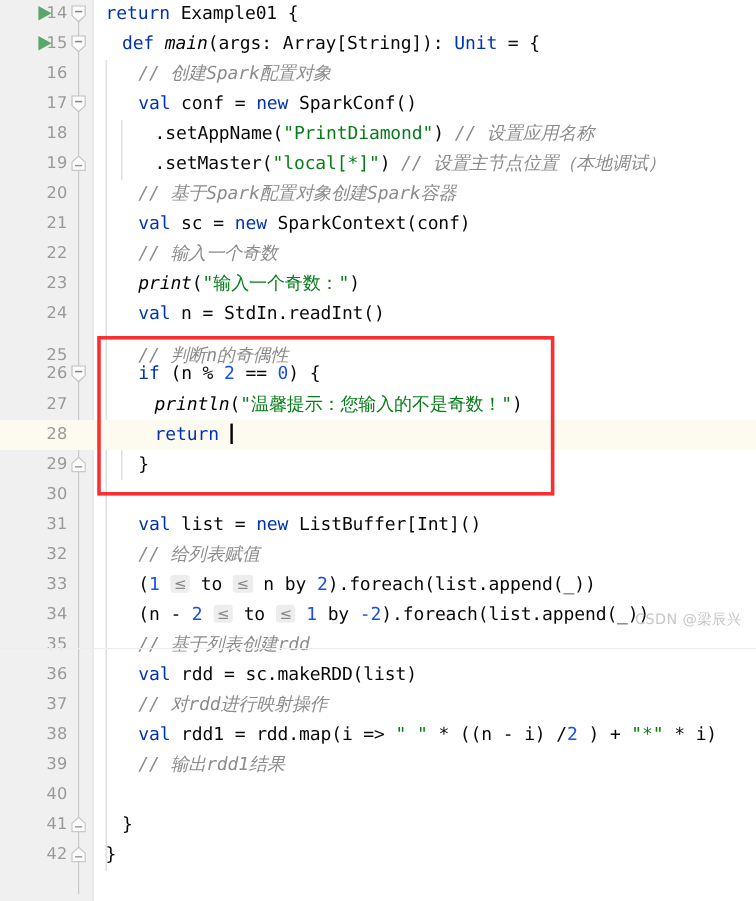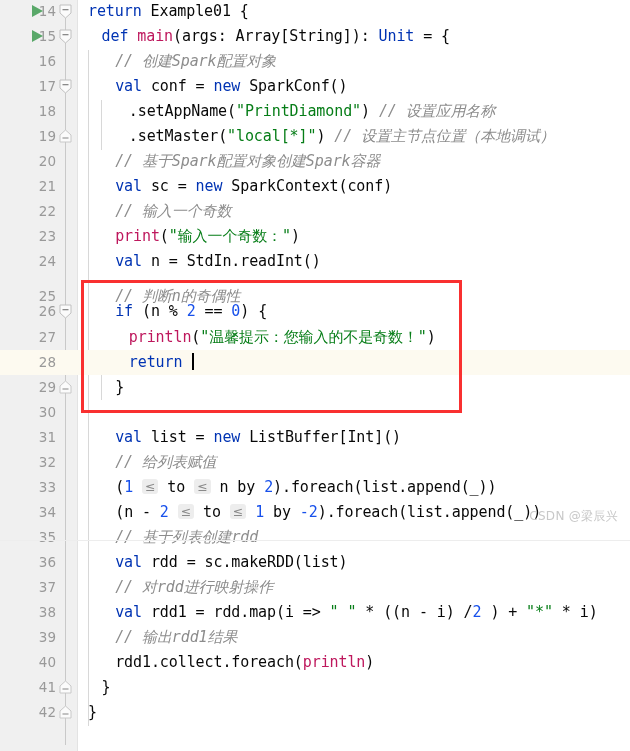--- a/index.html
+++ b/index.html
@@ -55,21 +55,21 @@
   }
   
   .iguide{
     position:absolute;width:1px;background:#d8d8d8;
   }
   
   .kw{color:#0033b3;}
   .num{color:#1750eb;}
   .str{color:#067d17;}
   .cmt{color:#8c8c8c;font-style:italic;}
-  .fn{color:#be185d;}
+  .fn{color:#000000;font-style:italic;}
   .pl{color:#080808;}
   .hint{
     display:inline-block;background:#ededed;color:#8a8a8a;
     border-radius:3px;padding:0 3px;font-size:12.5px;
     line-height:15px;vertical-align:1px;
     font-family:"DejaVu Sans","Liberation Sans",sans-serif;
   }
   
   .caret{
     display:inline-block;width:2px;height:17px;background:#000000;
@@ -146,21 +146,21 @@
       <div class="row" style="top: 399.64px;"><div class="ln">30</div></div>
       <div class="row" style="top: 424.68px;"><div class="ln">31</div><div class="code" style="left: 115.2px;"><span class="kw">val</span> <span class="pl">list</span> = <span class="kw">new</span> <span class="pl">ListBuffer</span>[<span class="pl">Int</span>]()</div></div>
       <div class="row" style="top: 449.72px;"><div class="ln">32</div><div class="code" style="left: 115.2px;"><span class="cmt">// 给列表赋值</span></div></div>
       <div class="row" style="top: 474.76px;"><div class="ln">33</div><div class="code" style="left: 115.2px;">(<span class="num">1</span> <span class="hint">≤</span> <span class="pl">to</span> <span class="hint">≤</span> <span class="pl">n</span> <span class="pl">by</span> <span class="num">2</span>).<span class="pl">foreach</span>(<span class="pl">list</span>.<span class="pl">append</span>(<span class="pl">_</span>))</div></div>
       <div class="row" style="top: 499.8px;"><div class="ln">34</div><div class="code" style="left: 115.2px;">(<span class="pl">n</span> - <span class="num">2</span> <span class="hint">≤</span> <span class="pl">to</span> <span class="hint">≤</span> <span class="num">1</span> <span class="pl">by</span> <span class="num">-2</span>).<span class="pl">foreach</span>(<span class="pl">list</span>.<span class="pl">append</span>(<span class="pl">_</span>))</div></div>
       <div class="row" style="top: 524.84px;"><div class="ln">35</div><div class="code" style="left: 115.2px;"><span class="cmt">// 基于列表创建rdd</span></div></div>
       <div class="row" style="top: 549.88px;"><div class="ln">36</div><div class="code" style="left: 115.2px;"><span class="kw">val</span> <span class="pl">rdd</span> = <span class="pl">sc</span>.<span class="pl">makeRDD</span>(<span class="pl">list</span>)</div></div>
       <div class="row" style="top: 574.92px;"><div class="ln">37</div><div class="code" style="left: 115.2px;"><span class="cmt">// 对rdd进行映射操作</span></div></div>
       <div class="row" style="top: 599.96px;"><div class="ln">38</div><div class="code" style="left: 115.2px;"><span class="kw">val</span> <span class="pl">rdd1</span> = <span class="pl">rdd</span>.<span class="pl">map</span>(<span class="pl">i</span> =&gt; <span class="str">" "</span> * ((<span class="pl">n</span> - <span class="pl">i</span>) /<span class="num">2</span> ) + <span class="str">"*"</span> * <span class="pl">i</span>)</div></div>
       <div class="row" style="top: 625px;"><div class="ln">39</div><div class="code" style="left: 115.2px;"><span class="cmt">// 输出rdd1结果</span></div></div>
-      <div class="row" style="top: 650.04px;"><div class="ln">40</div><div class="code" style="left: 115.2px;"><span class="pl">rdd1</span>.<span class="pl">collect</span>.<span class="pl">foreach</span>(<span class="fn">println</span>)</div></div>
+      <div class="row" style="top: 650.04px;"><div class="ln">40</div></div>
       <div class="row" style="top: 675.08px;"><div class="ln">41</div><div class="fold"><svg width="13" height="15" viewBox="0 0 13 15">
             <path d="M6.5 1 L12 6 v7 H1 V6 Z" fill="#fbfbfb" stroke="#c8c8c8" stroke-width="1"></path>
             <rect x="3.5" y="8.4" width="6" height="1.2" fill="#9a9a9a"></rect>
           </svg></div><div class="code" style="left: 101.6px;">}</div></div>
       <div class="row" style="top: 700.12px;"><div class="ln">42</div><div class="fold"><svg width="13" height="15" viewBox="0 0 13 15">
             <path d="M6.5 1 L12 6 v7 H1 V6 Z" fill="#fbfbfb" stroke="#c8c8c8" stroke-width="1"></path>
             <rect x="3.5" y="8.4" width="6" height="1.2" fill="#9a9a9a"></rect>
           </svg></div><div class="code" style="left: 88px;">}</div></div>
     </div>
 

